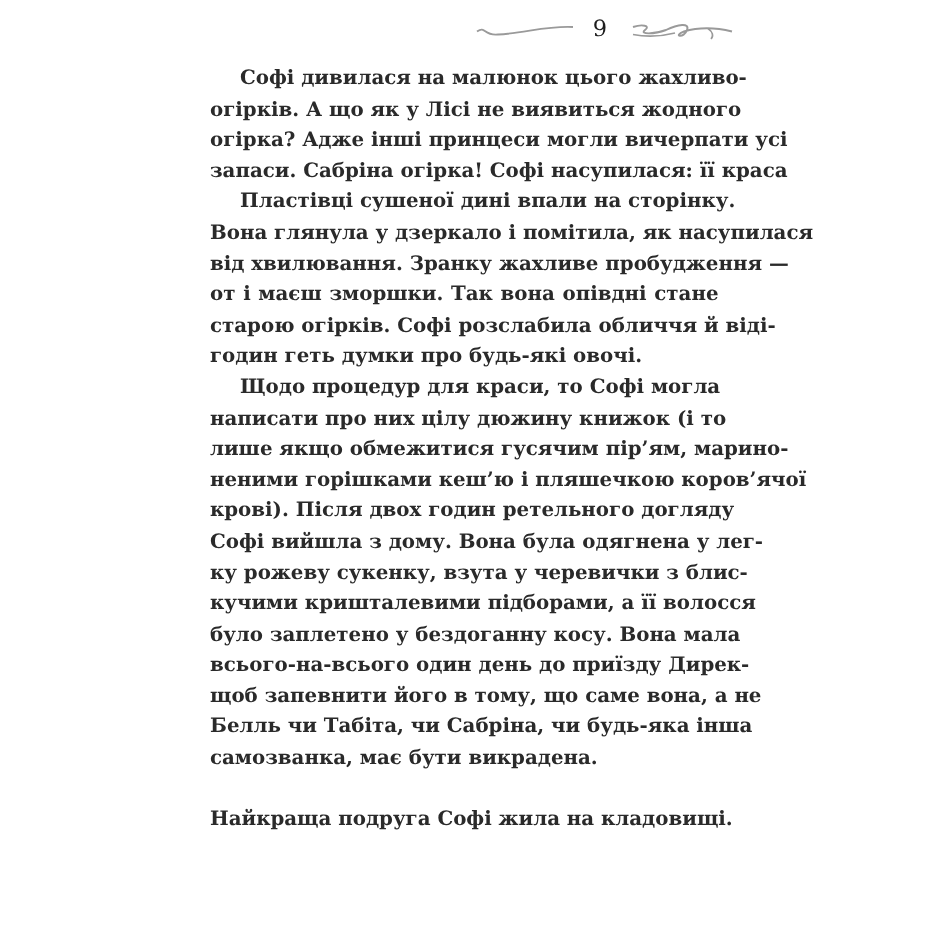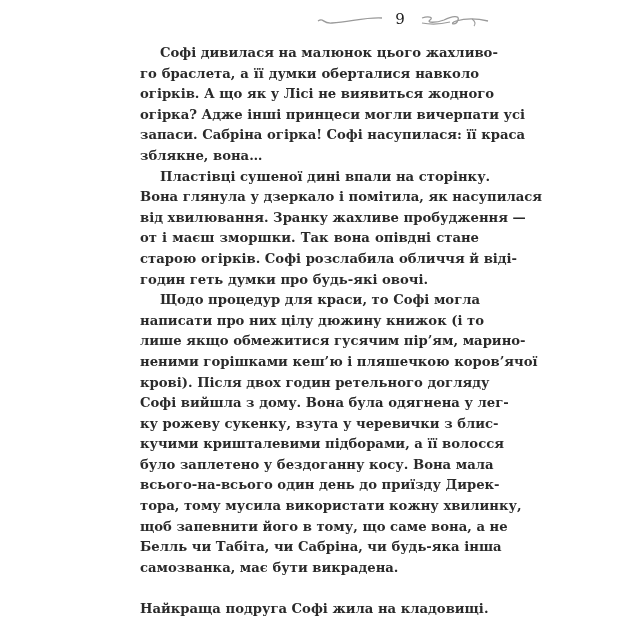--- a/index.html
+++ b/index.html
@@ -34,46 +34,43 @@
     <path d="M112 14 C 118 12, 124 13, 120 16 C 116 19, 126 19, 134 16 C 142 12, 150 11, 148 16 C 146 22, 138 20, 146 17 C 156 14, 166 14, 178 17" stroke="#9a9a9a" stroke-width="1.3" fill="none"></path>
     <path d="M112 19 C 122 21, 132 20, 140 18" stroke="#9a9a9a" stroke-width="1.1" fill="none"></path>
     <path d="M162 15 C 165 17, 166 20, 164 22" stroke="#9a9a9a" stroke-width="1.1" fill="none"></path>
   </svg>
   <span class="page-number">9</span>
 </div>
 
 <div class="text-block">
   <div>
     <span class="line indent">Софі дивилася на малюнок цього жахливо-</span>
-    <span class="line">го браслета, а її думки оберталися навколо</span>
     <span class="line">огірків. А що як у Лісі не виявиться жодного</span>
     <span class="line">огірка? Адже інші принцеси могли вичерпати усі</span>
     <span class="line">запаси. Сабріна огірка! Софі насупилася: її краса</span>
-    <span class="line last">зблякне, вона…</span>
   </div>
   <div>
     <span class="line indent">Пластівці сушеної дині впали на сторінку.</span>
     <span class="line">Вона глянула у дзеркало і помітила, як насупилася</span>
     <span class="line">від хвилювання. Зранку жахливе пробудження —</span>
     <span class="line">от і маєш зморшки. Так вона опівдні стане</span>
     <span class="line">старою огірків. Софі розслабила обличчя й віді-</span>
     <span class="line last">годин геть думки про будь-які овочі.</span>
   </div>
   <div>
     <span class="line indent">Щодо процедур для краси, то Софі могла</span>
     <span class="line">написати про них цілу дюжину книжок (і то</span>
     <span class="line">лише якщо обмежитися гусячим пір’ям, марино-</span>
     <span class="line">неними горішками кеш’ю і пляшечкою коров’ячої</span>
     <span class="line">крові). Після двох годин ретельного догляду</span>
     <span class="line">Софі вийшла з дому. Вона була одягнена у лег-</span>
     <span class="line">ку рожеву сукенку, взута у черевички з блис-</span>
     <span class="line">кучими кришталевими підборами, а її волосся</span>
     <span class="line">було заплетено у бездоганну косу. Вона мала</span>
     <span class="line">всього-на-всього один день до приїзду Дирек-</span>
-    <span class="line">тора, тому мусила використати кожну хвилинку,</span>
     <span class="line">щоб запевнити його в тому, що саме вона, а не</span>
     <span class="line">Белль чи Табіта, чи Сабріна, чи будь-яка інша</span>
     <span class="line last">самозванка, має бути викрадена.</span>
   </div>
   <div class="gap"></div>
   <div>
     <span class="line">Найкраща подруга Софі жила на кладовищі.</span>
 
   </div>
 </div>

